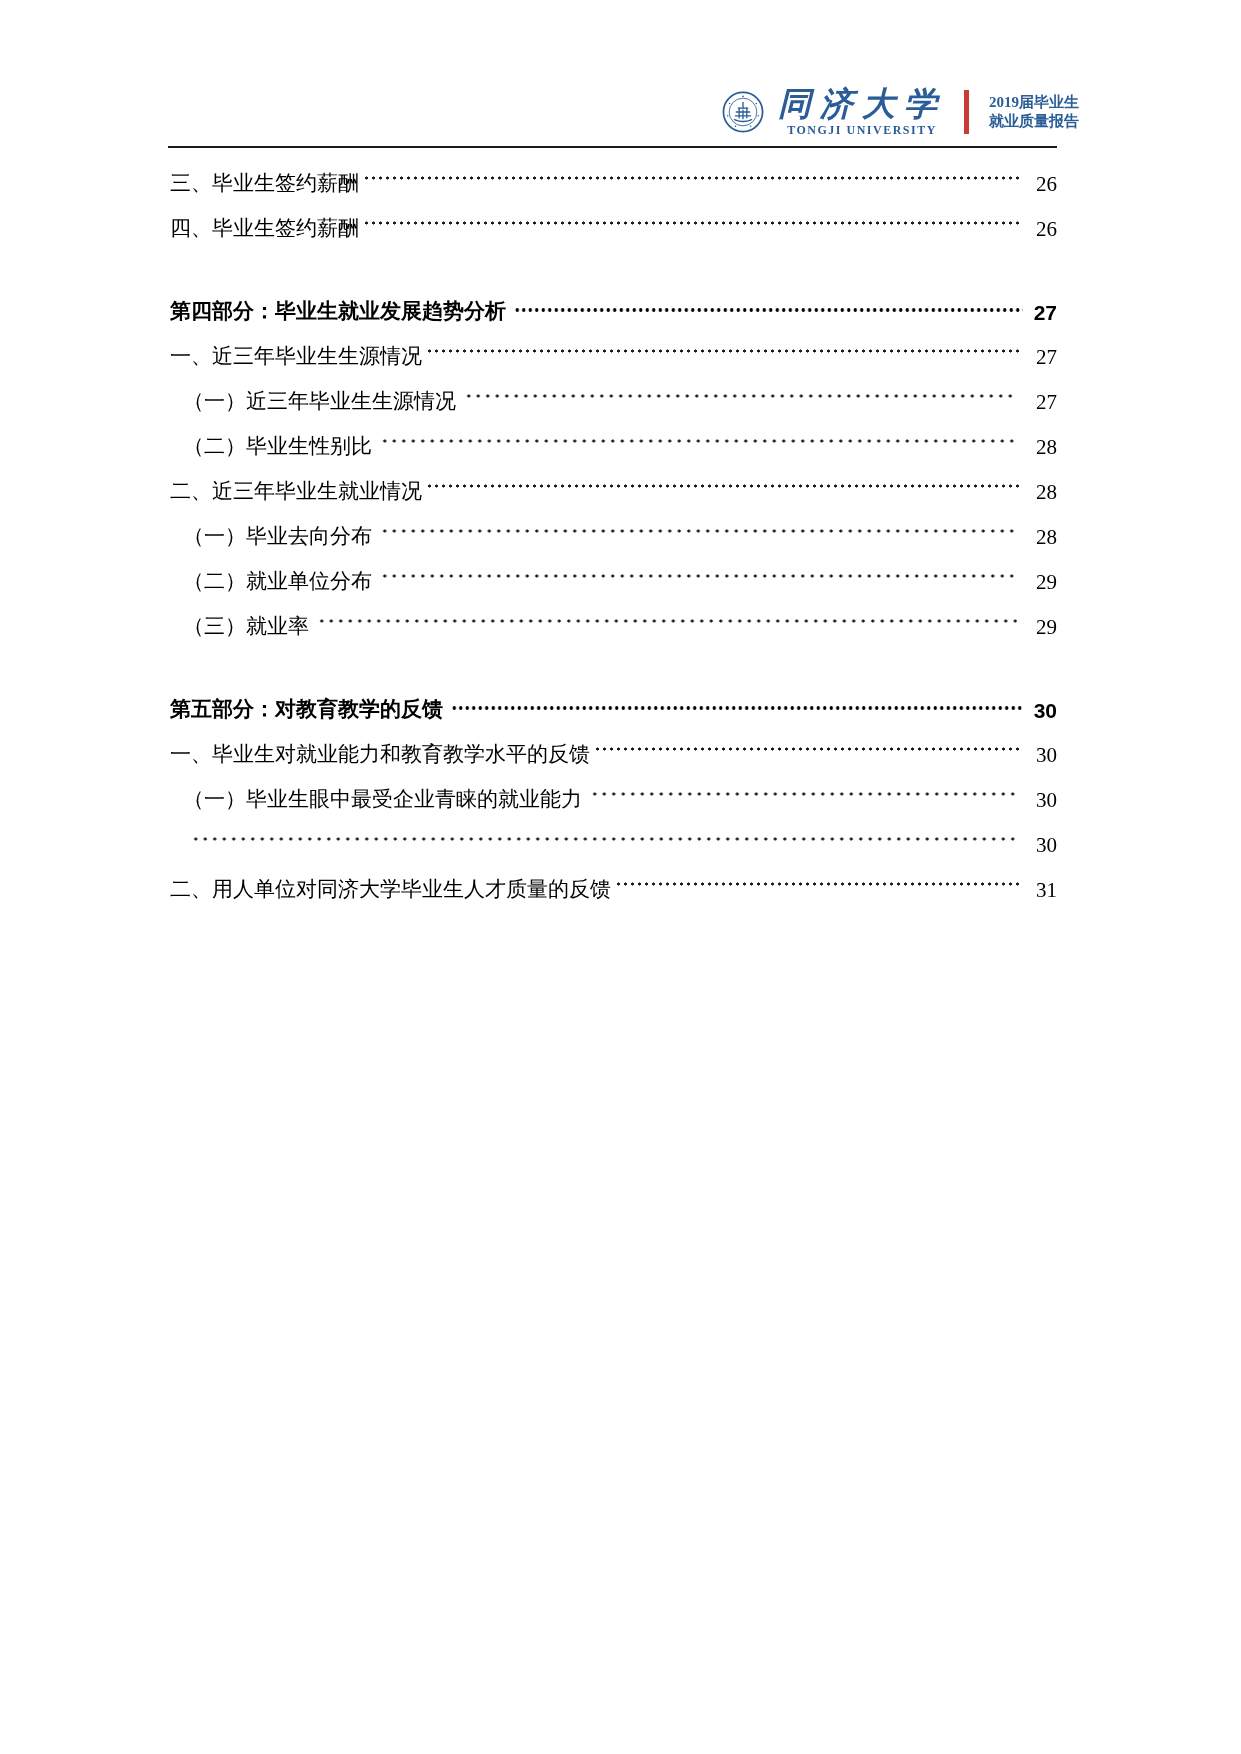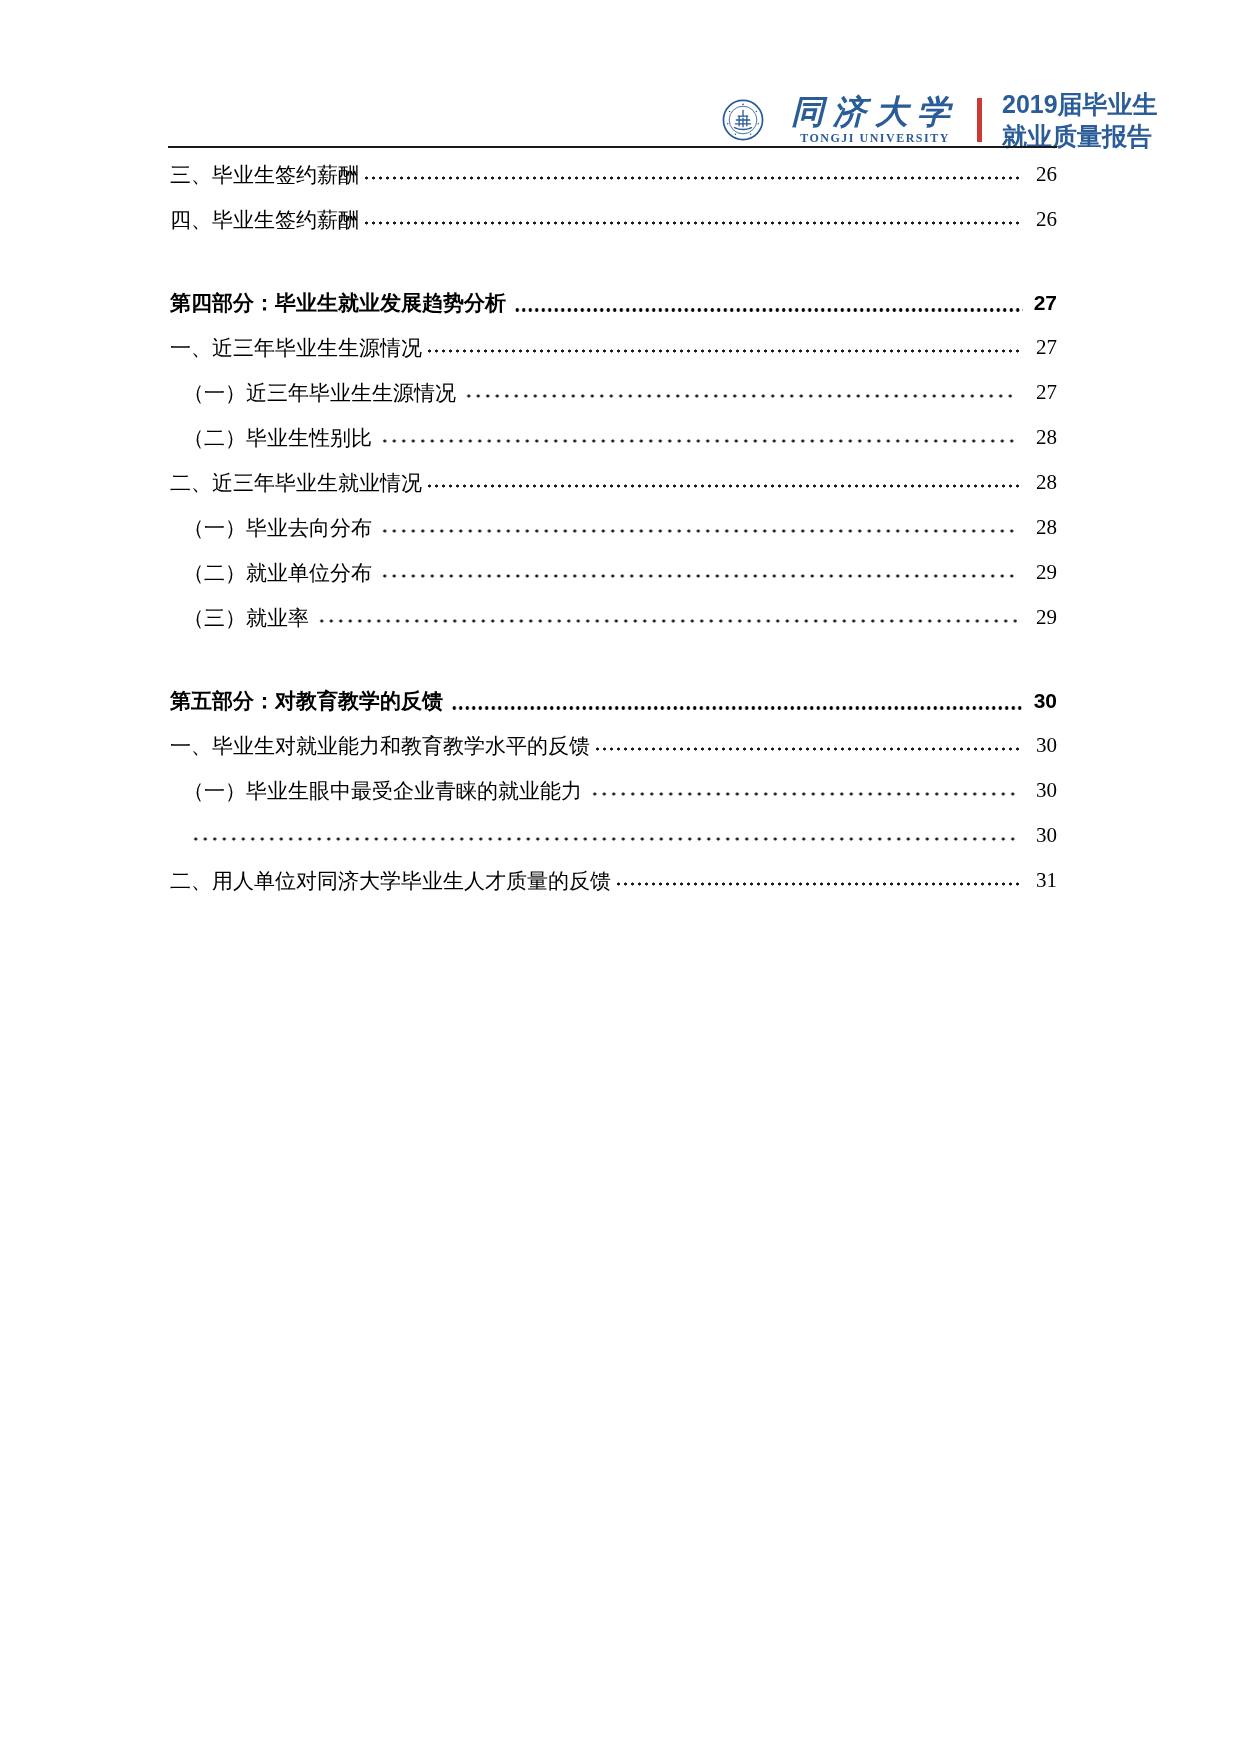--- a/index.html
+++ b/index.html
@@ -28,21 +28,20 @@
     width: 42px;
     height: 42px;
     display: inline-block;
     margin-right: 14px;
   }
   .uni {
     display: flex;
     flex-direction: column;
     align-items: center;
     line-height: 1;
-    margin-left: 13px;
   }
   .uni-zh {
     font-family: "Liberation Serif", serif;
     font-style: italic;
     font-weight: bold;
     font-size: 33px;
     letter-spacing: 9px;
     color: var(--brand-blue, #2a5d97);
     white-space: nowrap;
   }
@@ -60,23 +59,23 @@
     height: 44px;
     background: var(--accent-red, #cc3a35);
     margin: 0 20px 0 18px;
   }
   .report {
     display: flex;
     flex-direction: column;
     justify-content: center;
   }
   .report div {
-    font-family: Liberation Sans, sans-serif;
-    font-weight: bold;
-    font-size: 25px;
+    font-family: Liberation Serif, serif;
+    font-weight: bold;
+    font-size: 15px;
     line-height: 1.28;
     color: var(--brand-blue, #2a5d97);
     white-space: nowrap;
   }
   .hdr-rule {
     position: absolute;
     left: 168px;
     top: 146px;
     width: 889px;
     height: 2px;
@@ -85,21 +84,21 @@
 
   
   .toc {
     position: absolute;
     left: 170px;
     top: 152px;
     width: 887px;
   }
   .toc-row {
     display: flex;
-    align-items: center;
+    align-items: flex-end;
     height: 45px;
     font-size: 21px;
     color: #000000;
     cursor: pointer;
   }
   .toc-row.gap { margin-top: 38px; }
   .toc-label { white-space: nowrap; }
   .toc-row.lv2 { padding-left: 13px; }
   .toc-row.bold .toc-label,
   .toc-row.bold .toc-page {

